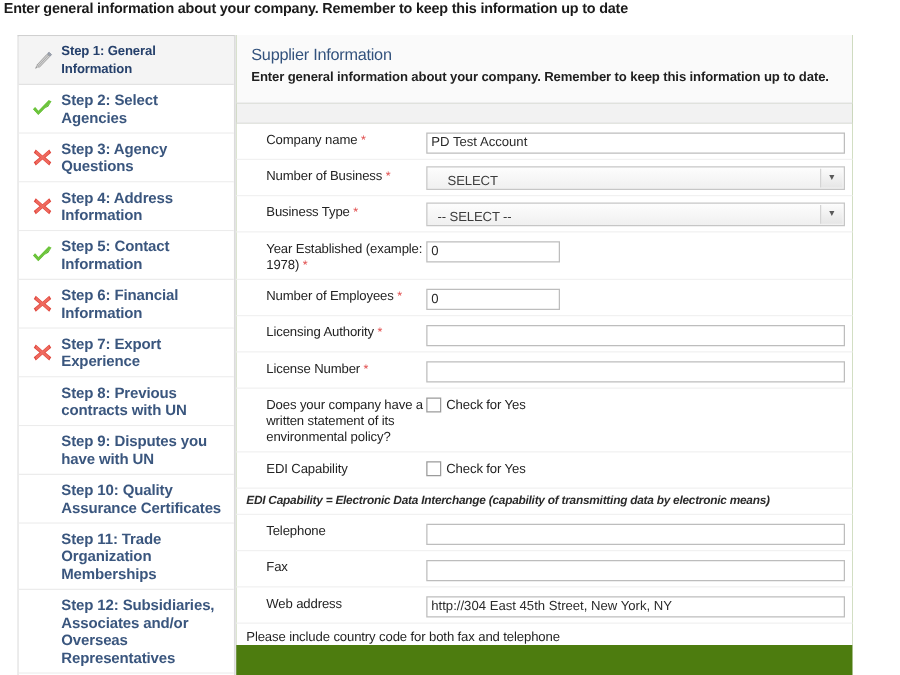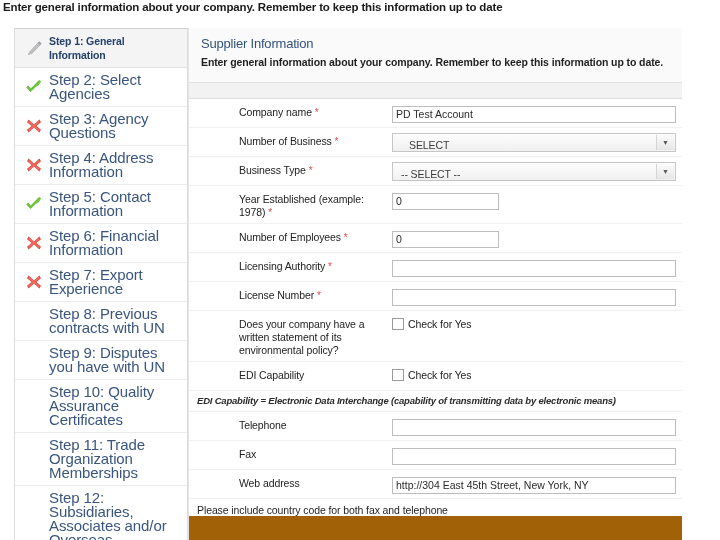--- a/index.html
+++ b/index.html
@@ -66,40 +66,41 @@
     min-width: 26px;
     height: 20px;
     display: flex;
     align-items: center;
     justify-content: center;
     margin-right: 2px;
   }
   .step-icon.empty { }
 
   .step-label {
-    font-size: 15px;
+    font-size: 12px;
     color: #3a567e;
     line-height: 14px;
     letter-spacing: -0.1px;
+    font-weight: bold;
   }
   .step.active .step-label {
     font-weight: bold;
     color: #25406b;
     font-size: 10.5px;
   }
   .step.sub .step-label { color: #3a567e; }
 
   
   .content {
     position: absolute;
     left: 188px;
     top: 28px;
     width: 494px;
     height: 512px;
-    background: #a16207;
+    background: #4d7c0f;
     border-left: 1px solid #e4e4e4;
     box-sizing: border-box;
   }
 
   .panel-head {
     position: relative;
     height: 55px;
     background: #fafafa;
     border-bottom: 1px solid #e2e2e2;
     box-sizing: border-box;
@@ -143,29 +144,27 @@
   .lbl {
     width: 152px;
     min-width: 152px;
     padding-left: 24px;
     box-sizing: border-box;
     font-size: 10.5px;
     color: #232323;
     line-height: 13px;
     letter-spacing: -0.1px;
     padding-top: 2px;
-    margin-left: 26px;
   }
   .req { color: #e04b4b; font-size: 10px; }
 
   .fld {
     flex: 1;
     padding-right: 6px;
     box-sizing: border-box;
-    margin-left: 25px;
   }
 
   input.txt {
     font-family: "Liberation Sans", sans-serif;
     font-size: 10.5px;
     color: #2b2b2b;
     height: 17px;
     box-sizing: border-box;
     border: 1px solid #bdbdbd;
     background: #ffffff;

